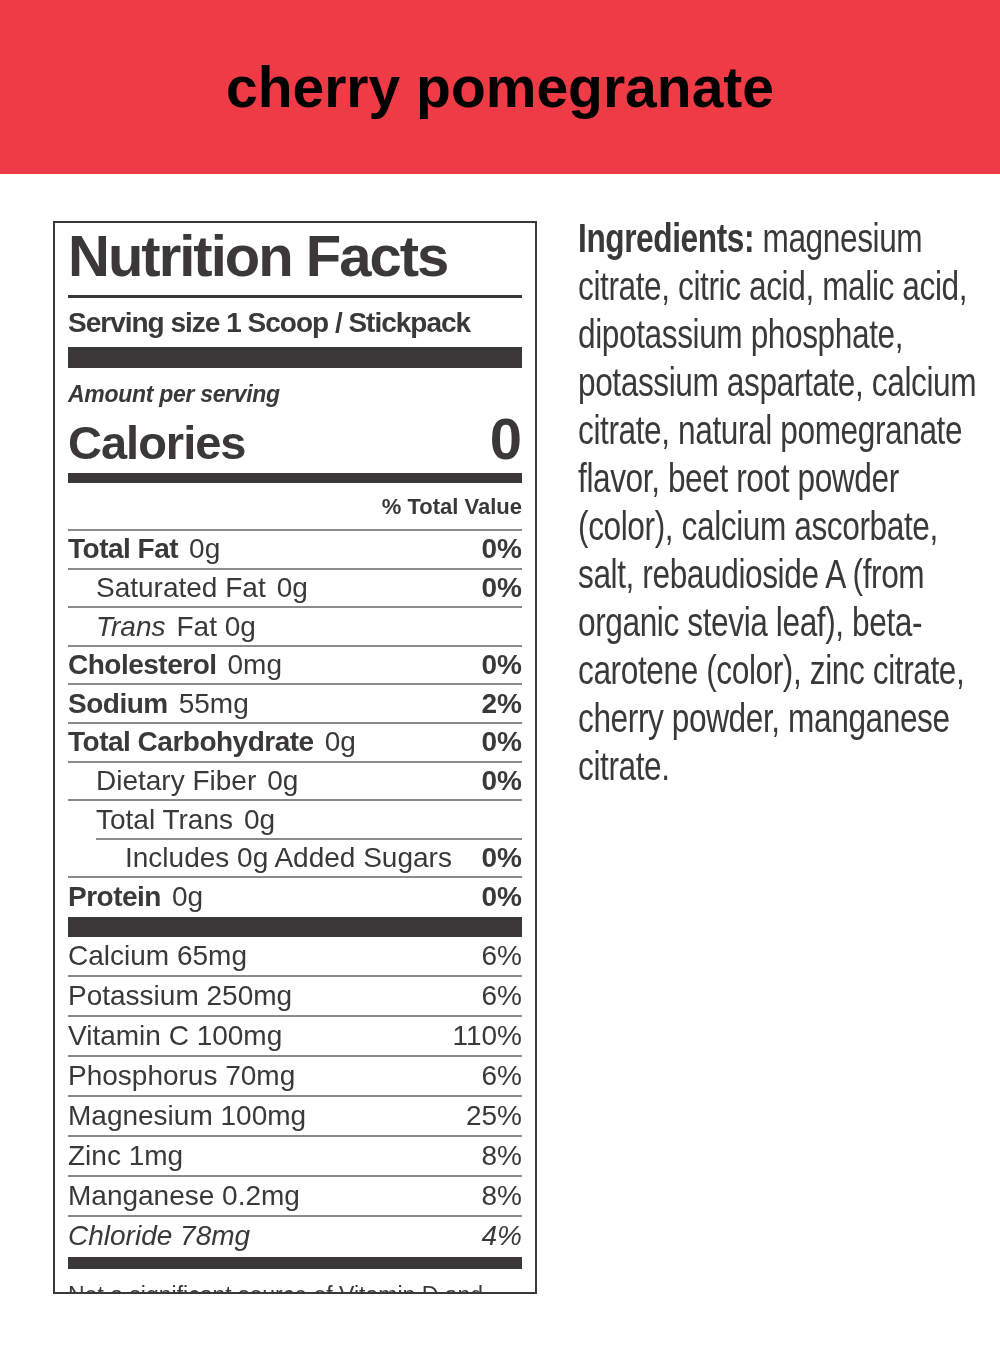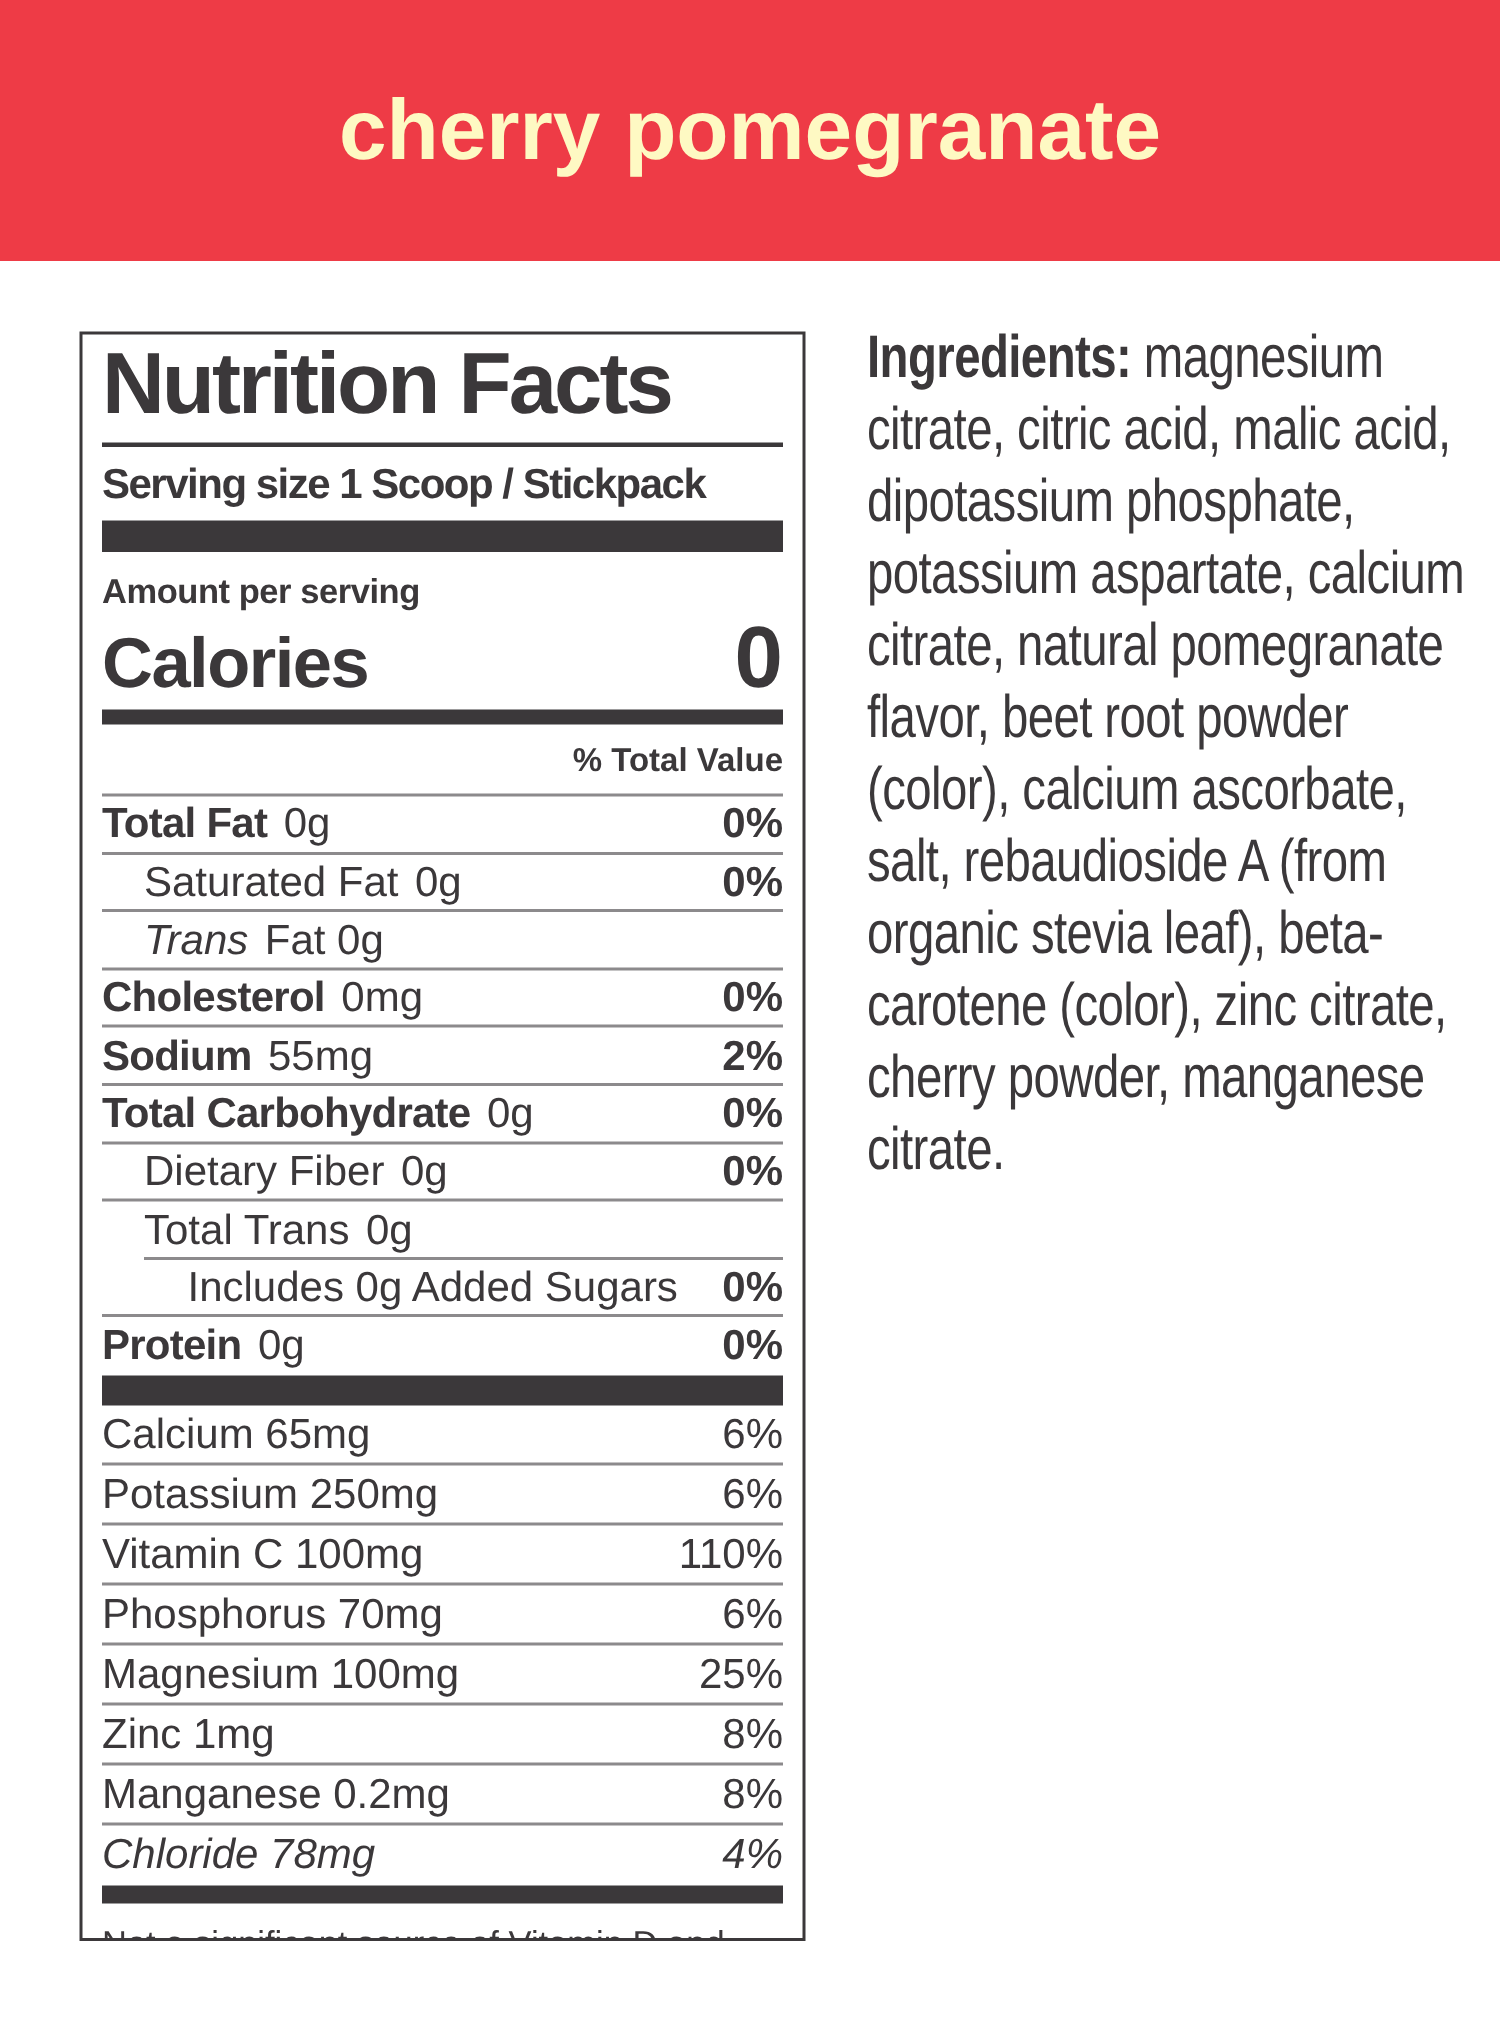--- a/index.html
+++ b/index.html
@@ -16,42 +16,42 @@
   }
   .page{position:relative;width:1000px;height:1351px;overflow:hidden;background:var(--white);}
 
   
   .banner{
     position:absolute;left:0;top:0;width:1000px;height:174px;
     background:var(--accent-red);
     display:flex;align-items:center;justify-content:center;
   }
   .banner h1{
-    margin:0;color:#fef9c3;font-size:57px;font-weight:bold;
+    margin:0;color:#000000;font-size:57px;font-weight:bold;
     letter-spacing:0px;line-height:1;
   }
 
   
   .nf{
     position:absolute;left:53px;top:221px;width:484px;height:1073px;
     border:2.5px solid var(--text-dark);background:var(--white);
     padding:0 13px;overflow:hidden;
   }
   .nf-title{
     margin:4px 0 0;font-size:58px;font-weight:bold;
     letter-spacing:-2px;line-height:1.0;white-space:nowrap;
   }
   .rule3{border-top:3px solid var(--text-dark);margin-top:10px;}
   .serving{
     font-weight:bold;font-size:28px;letter-spacing:-1px;
     padding:9px 0 8px;white-space:nowrap;
   }
   .bar{background:var(--text-dark);}
   .bar-lg{height:21px;}
-  .aps{font-weight:bold;font-size:23px;margin-top:13px;letter-spacing:-0.3px;}
+  .aps{font-weight:bold;font-size:23px;margin-top:13px;letter-spacing:-0.3px;font-style:italic;}
   .cal-row{
     display:flex;justify-content:space-between;align-items:baseline;
     line-height:0.95;margin-top:3px;
   }
   .cal-label{font-size:47px;font-weight:bold;letter-spacing:-1px;}
   .cal-val{font-size:58px;font-weight:bold;}
   .bar-md{height:10px;margin-top:7px;}
   .dv-head{text-align:right;font-weight:bold;font-size:22px;padding:11px 0 9px;}
 
   #nutrient-rows{border-top:2px solid var(--hairline);}

